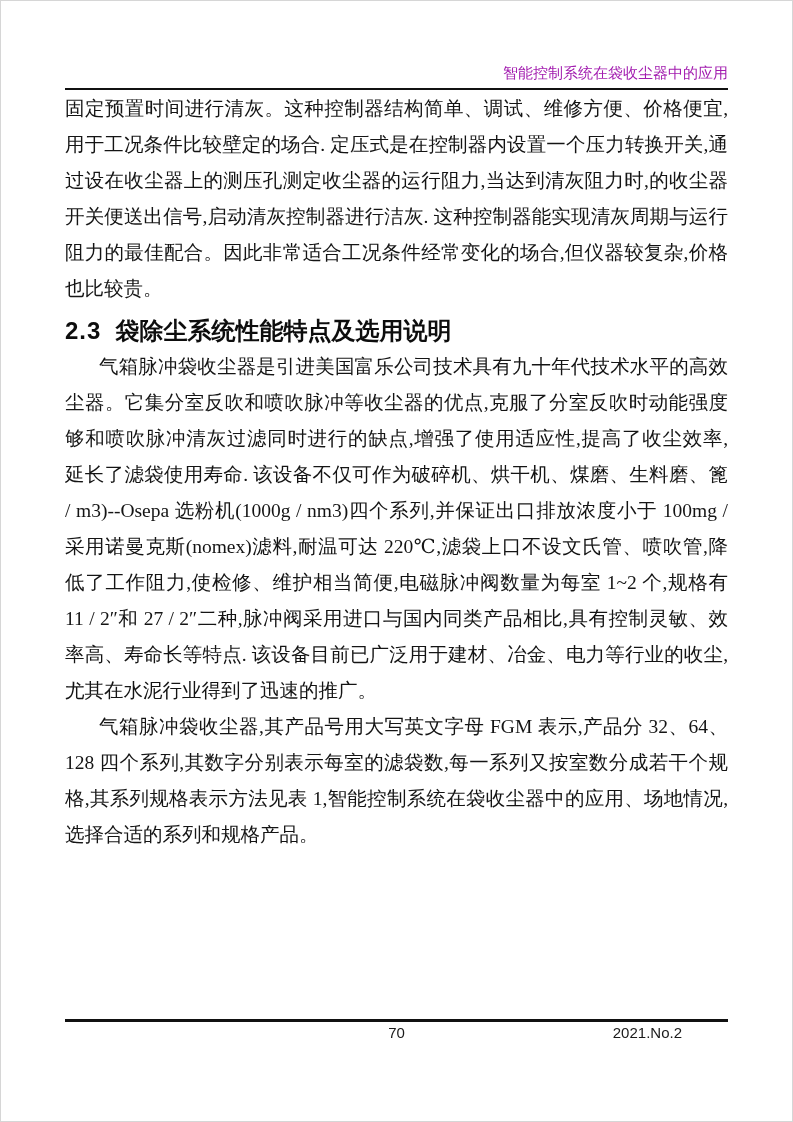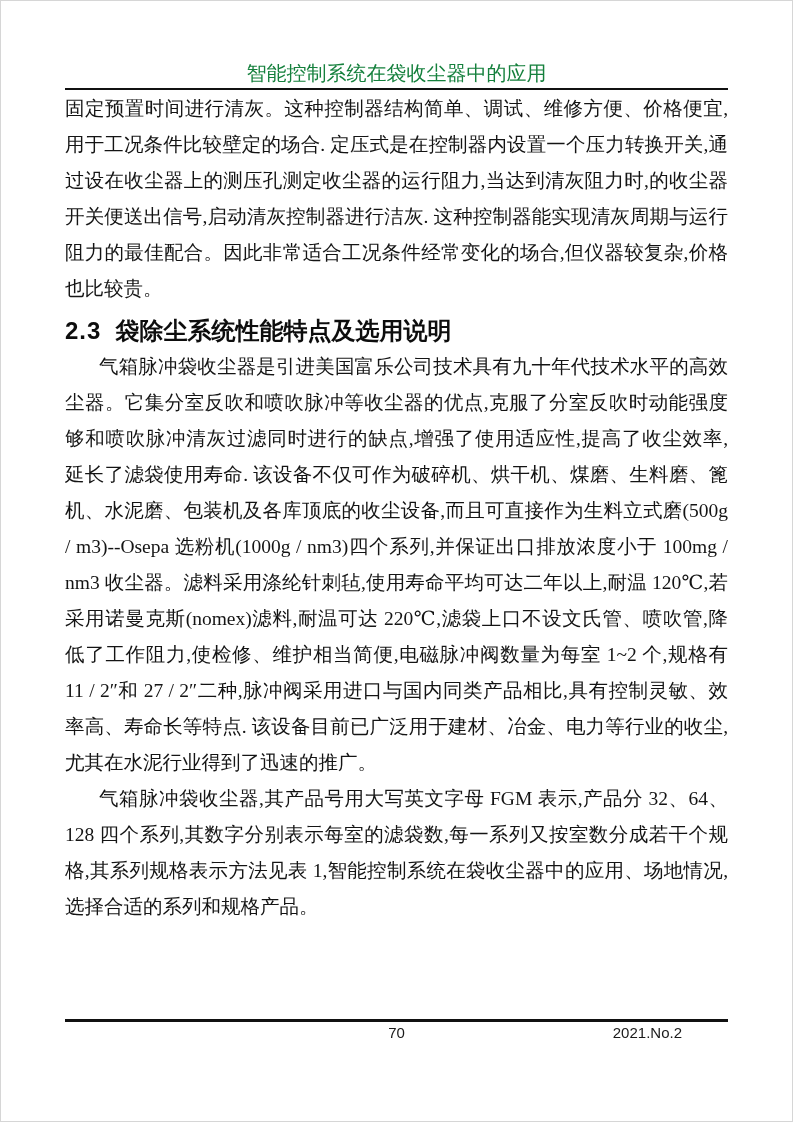--- a/index.html
+++ b/index.html
@@ -20,24 +20,24 @@
     overflow: hidden;
   }
   .margins {
     padding: 0 64px;
   }
   
   .doc-header {
     padding-top: 59px;
   }
   .running-title {
-    text-align: center;
-    font-size: 20px;
+    text-align: right;
+    font-size: 15px;
     line-height: 26px;
-    color: #15803d;
+    color: #a21caf;
   }
   .header-rule {
     border-top: 2px solid #111;
     height: 0;
     margin-top: 2px;
   }
   
   .doc-body {
     margin-top: 1px;
   }
@@ -123,23 +123,21 @@
 
       <div class="heading">
         <span class="sec-num">2.3</span><span>袋除尘系统性能特点及选用说明</span>
       </div>
 
       <div>
         <div class="line indent">气箱脉冲袋收尘器是引进美国富乐公司技术具有九十年代技术水平的高效收</div>
         <div class="line">尘器。它集分室反吹和喷吹脉冲等收尘器的优点,克服了分室反吹时动能强度不</div>
         <div class="line">够和喷吹脉冲清灰过滤同时进行的缺点,增强了使用适应性,提高了收尘效率,</div>
         <div class="line">延长了滤袋使用寿命. 该设备不仅可作为破碎机、烘干机、煤磨、生料磨、篦冷</div>
-        <div class="line">机、水泥磨、包装机及各库顶底的收尘设备,而且可直接作为生料立式磨(500g</div>
         <div class="line">/ m3)--Osepa 选粉机(1000g / nm3)四个系列,并保证出口排放浓度小于 100mg /</div>
-        <div class="line">nm3 收尘器。滤料采用涤纶针刺毡,使用寿命平均可达二年以上,耐温 120℃,若</div>
         <div class="line">采用诺曼克斯(nomex)滤料,耐温可达 220℃,滤袋上口不设文氏管、喷吹管,降</div>
         <div class="line">低了工作阻力,使检修、维护相当简便,电磁脉冲阀数量为每室 1~2 个,规格有</div>
         <div class="line">11 / 2″和 27 / 2″二种,脉冲阀采用进口与国内同类产品相比,具有控制灵敏、效</div>
         <div class="line">率高、寿命长等特点. 该设备目前已广泛用于建材、冶金、电力等行业的收尘,</div>
         <div class="line last">尤其在水泥行业得到了迅速的推广。</div>
       </div>
 
       <div>
         <div class="line indent">气箱脉冲袋收尘器,其产品号用大写英文字母 FGM 表示,产品分 32、64、96、</div>
         <div class="line">128 四个系列,其数字分别表示每室的滤袋数,每一系列又按室数分成若干个规</div>

